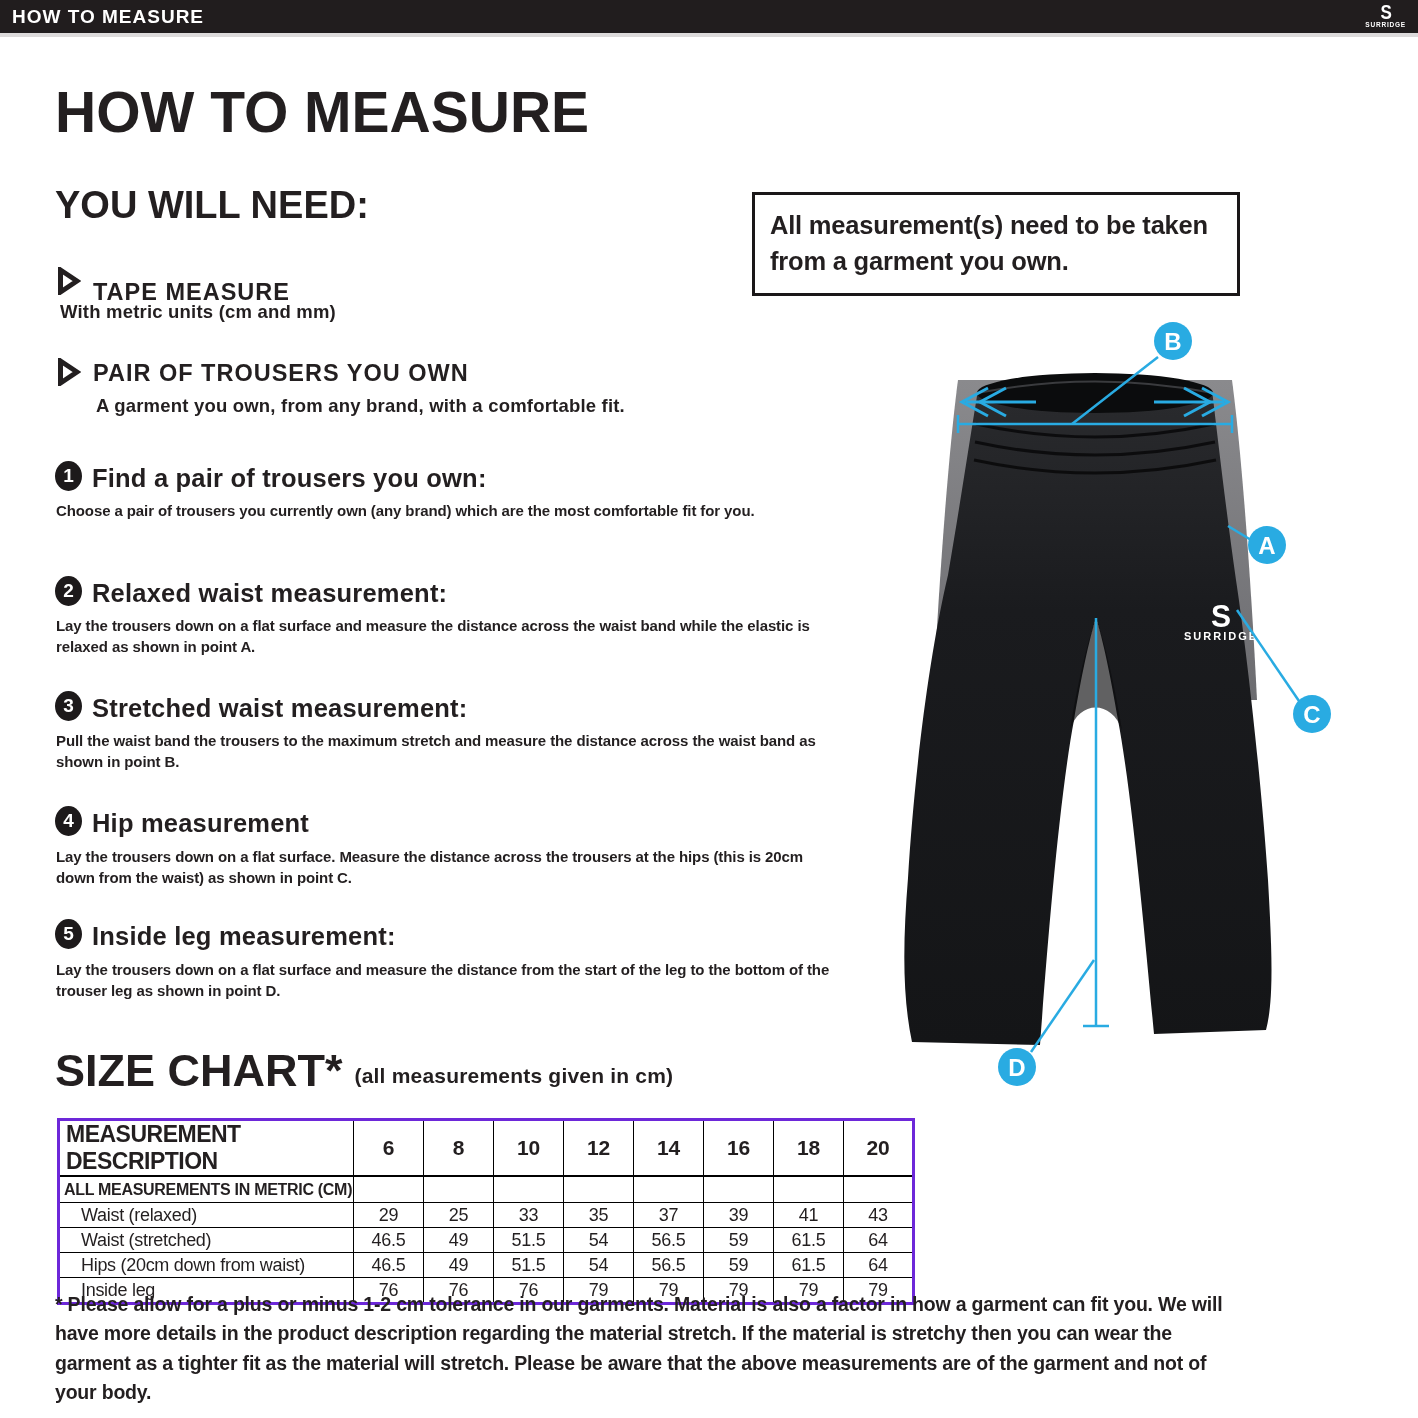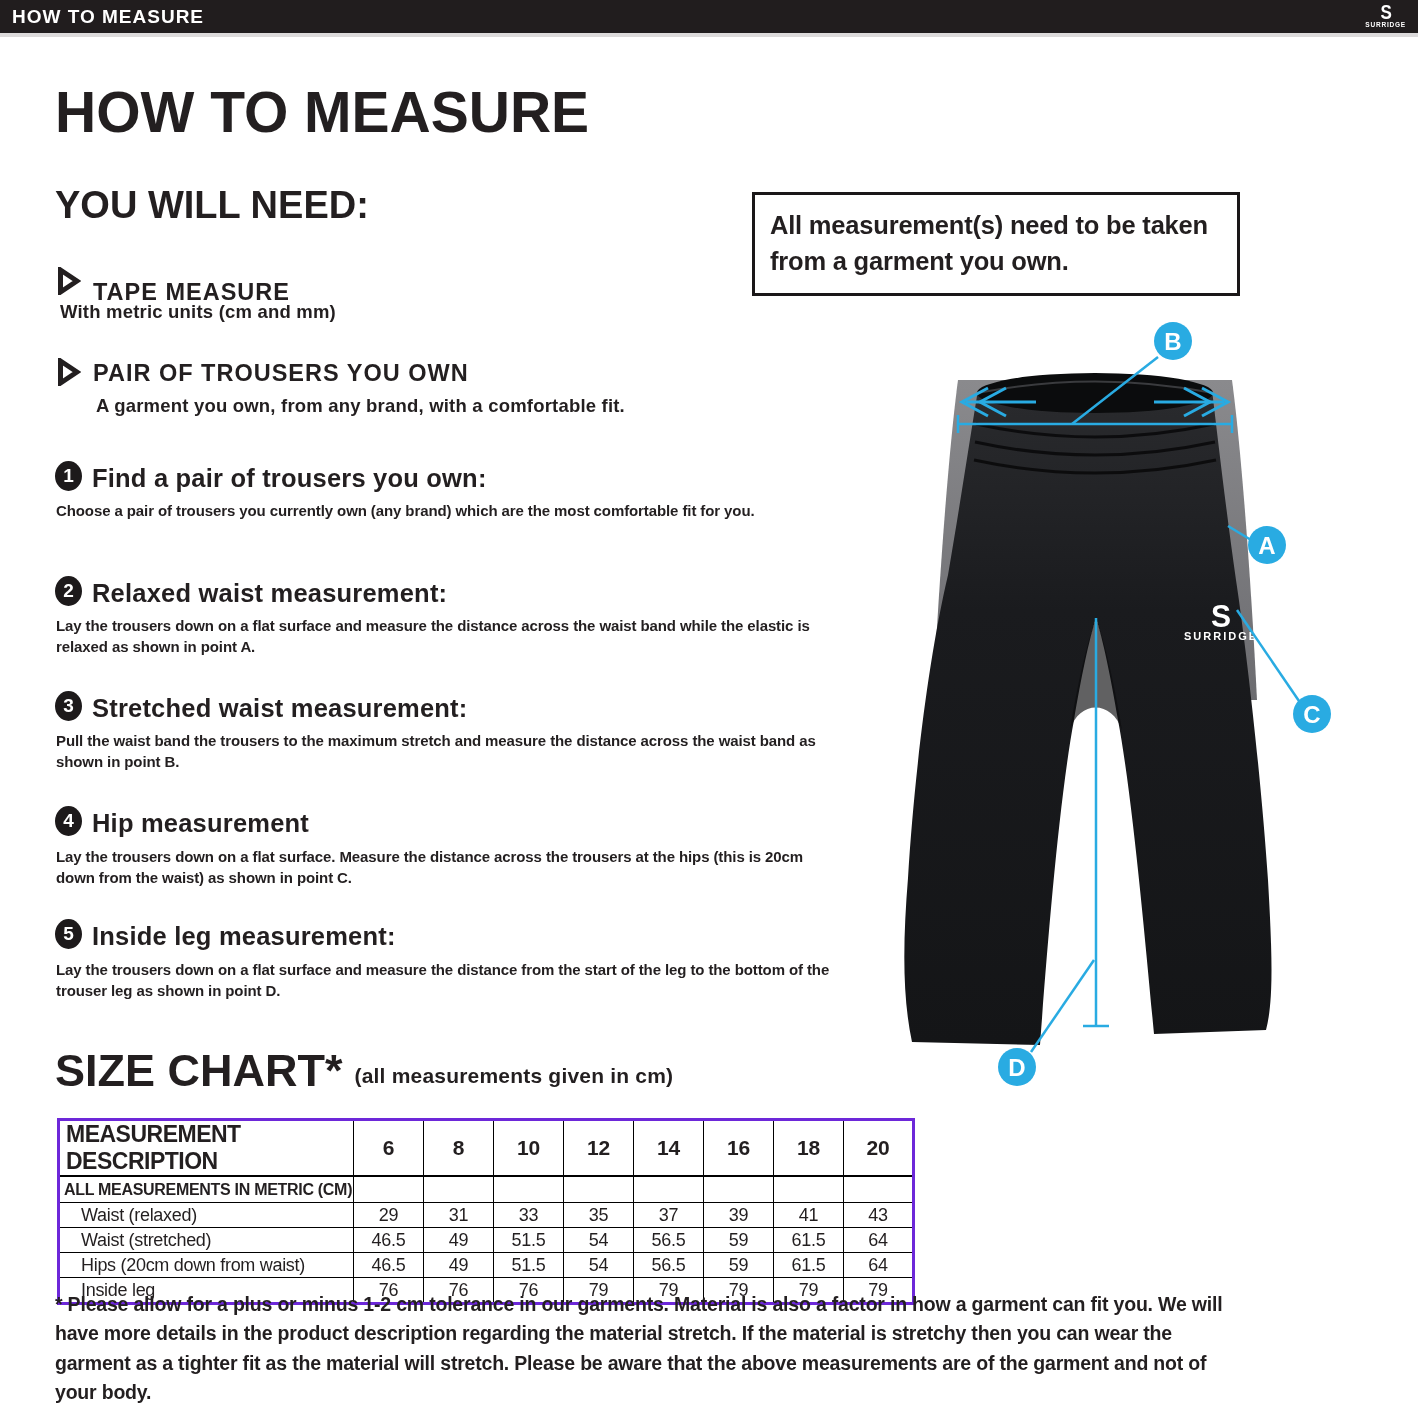--- a/index.html
+++ b/index.html
@@ -239,21 +239,21 @@
         <td class="val"></td>
         <td class="val"></td>
         <td class="val"></td>
         <td class="val"></td>
         <td class="val"></td>
         <td class="val"></td>
       </tr>
       <tr class="data">
         <td class="lbl">Waist (relaxed)</td>
         <td class="val">29</td>
-        <td class="val">31</td>
+        <td class="val">25</td>
         <td class="val">33</td>
         <td class="val">35</td>
         <td class="val">37</td>
         <td class="val">39</td>
         <td class="val">41</td>
         <td class="val">43</td>
       </tr>
       <tr class="data">
         <td class="lbl">Waist (stretched)</td>
         <td class="val">46.5</td>

